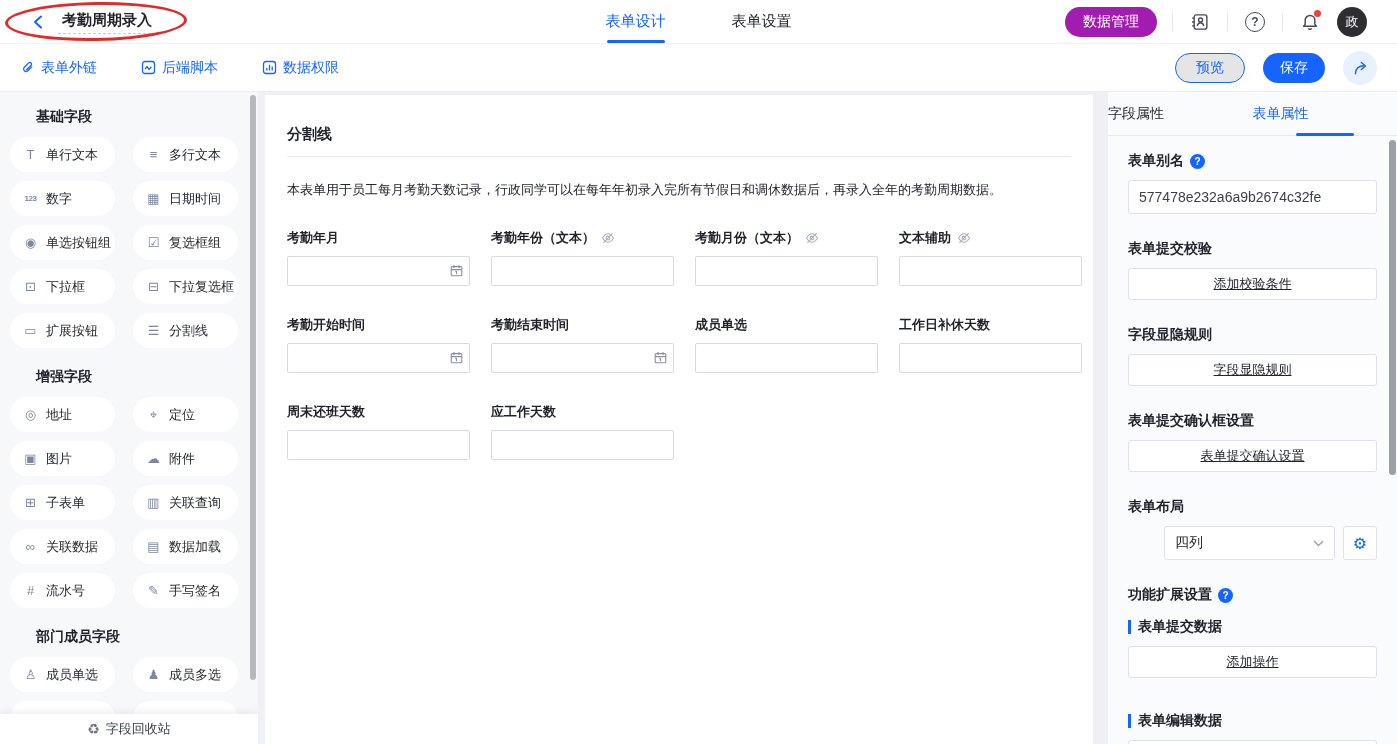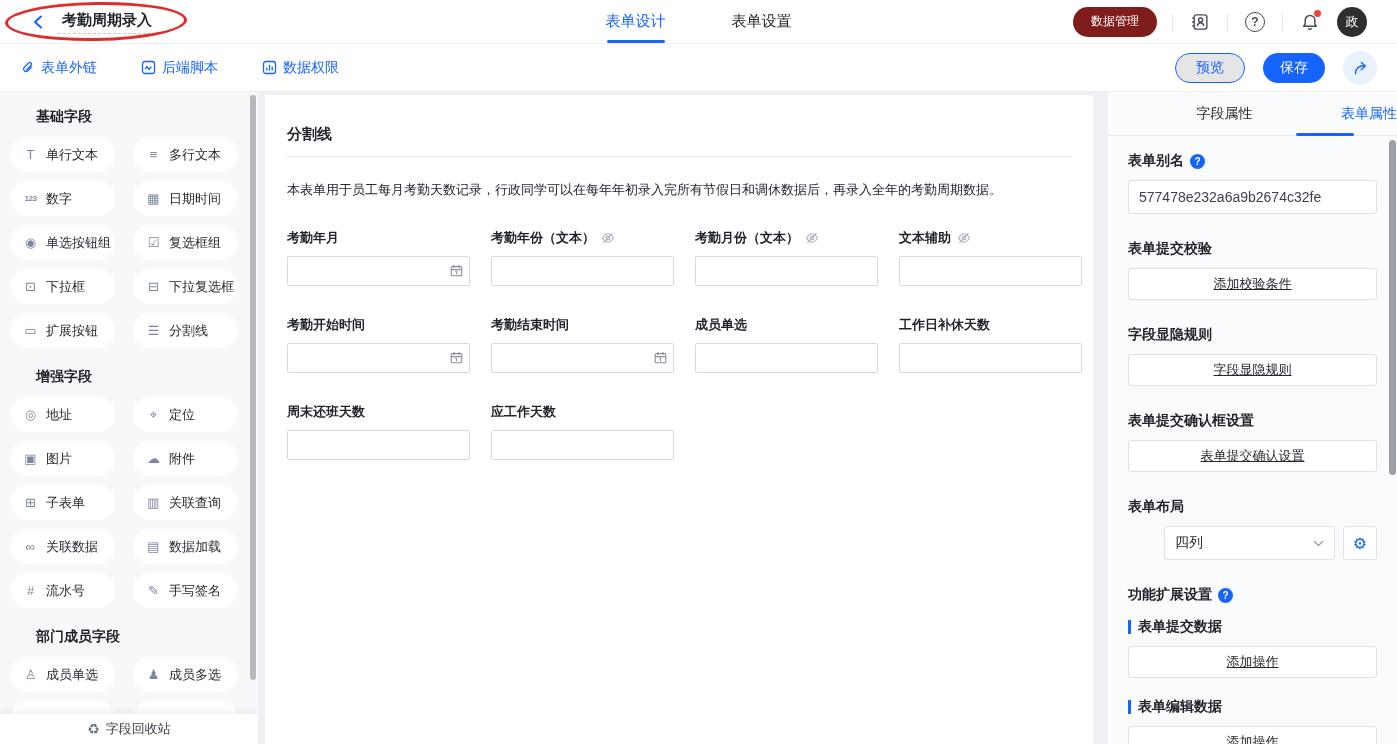--- a/index.html
+++ b/index.html
@@ -14,21 +14,21 @@
   .hdr-title { font-size:15px; font-weight:700; border-bottom:1px dashed #c9ccd4; padding:2px 4px 3px; }
   .red-circle { position:absolute; left:5px; top:2px; width:182px; height:39px;
     border:3px solid #e02b2b; border-radius:50%; transform:rotate(-1deg); pointer-events:none; }
   .hdr-tabs { position:absolute; left:50%; transform:translateX(-50%); top:0; bottom:0;
     display:flex; gap:66px; }
   .tab { position:relative; display:flex; align-items:center; font-size:15px; cursor:pointer; }
   .tab.active { color:#1664ff; }
   .tab.active::after { content:""; position:absolute; left:50%; transform:translateX(-50%);
     bottom:0; width:58px; height:3px; background:#1664ff; border-radius:2px; }
   .hdr-right { margin-left:auto; display:flex; align-items:center; gap:15px; }
-  .pill-green { background:#7f1d1d; color:#fff; font-size:12px; border:none; border-radius:16px;
+  .pill-green { background:#a21caf; color:#fff; font-size:14px; border:none; border-radius:16px;
     height:30px; padding:0 18px; cursor:pointer; }
   .vdiv { width:1px; height:18px; background:#e4e6ea; }
   .icon-btn { width:24px; height:24px; display:flex; align-items:center; justify-content:center;
     cursor:pointer; position:relative; color:#454a54; }
   .help-circle { width:20px; height:20px; border:1.5px solid #454a54; border-radius:50%;
     display:flex; align-items:center; justify-content:center; font-size:12px; font-weight:700; }
   .bell-dot { position:absolute; top:0; right:1px; width:7px; height:7px; background:#f04238;
     border-radius:50%; }
   .avatar { width:30px; height:30px; border-radius:50%; background:#2e2e30; color:#fff;
     display:flex; align-items:center; justify-content:center; font-size:13px; cursor:pointer; }
@@ -77,21 +77,21 @@
   .f-label { display:flex; align-items:center; gap:6px; font-size:13px; font-weight:700;
     margin-bottom:9px; height:18px; }
   .f-box { position:relative; }
   .f-input { width:100%; height:30px; border:1px solid #d8dade; border-radius:2px; background:#fff;
     padding:0 26px 0 8px; font-size:13px; outline:none; }
   .cal-ic { position:absolute; right:7px; top:8px; pointer-events:none; }
 
   
   .panel { position:relative; width:289px; background:#fafbfd; flex:none; overflow:hidden; }
   .p-tabs { display:flex; height:44px; border-bottom:1px solid #e8e9ec; }
-  .p-tab { flex:1; display:flex; align-items:center; justify-content:flex-end; font-size:14px;
+  .p-tab { flex:1; display:flex; align-items:center; justify-content:flex-start; font-size:14px;
     cursor:pointer; position:relative; }
   .p-tab.active { color:#1664ff; }
   .p-tab.active::after { content:""; position:absolute; left:50%; transform:translateX(-50%);
     bottom:-1px; width:58px; height:3px; background:#1664ff; border-radius:2px; }
   .p-content { padding:16px 20px 0; }
   .p-group { margin-bottom:26px; }
   .p-label { display:flex; align-items:center; gap:6px; font-size:14px; font-weight:700;
     margin-bottom:10px; }
   .help-dot { width:15px; height:15px; border-radius:50%; background:#1664ff; color:#fff;
     font-size:10px; font-weight:700; display:flex; align-items:center; justify-content:center;
@@ -100,21 +100,21 @@
     padding:0 10px; font-size:14px; color:#3a3f4a; outline:none; }
   .p-btn { width:100%; height:32px; background:#fff; border:1px solid #dfe1e6; border-radius:3px;
     font-size:13px; color:#23262e; cursor:pointer;text-decoration:underline; }
   .layout-row { display:flex; gap:8px;padding-left:36px; }
   .p-select { flex:1; height:34px; background:#fff; border:1px solid #dfe1e6; border-radius:3px;
     display:flex; align-items:center; justify-content:space-between; padding:0 10px; font-size:14px;
     cursor:pointer; }
   .gear-btn { width:34px; height:34px; background:#fff; border:1px solid #dfe1e6; border-radius:3px;
     color:#1664ff; font-size:16px; display:flex; align-items:center; justify-content:center;
     cursor:pointer; flex:none; }
-  .sub-group { margin-bottom:20px; }
+  .sub-group { margin-bottom:34px; }
   .sub-label { display:flex; align-items:center; gap:7px; font-size:14px; font-weight:700;
     margin-bottom:10px; }
   .blue-bar { width:3px; height:14px; background:#1664ff; flex:none; }
   .p-scroll { position:absolute; top:48px; right:1px; width:7px; height:335px;
     background:#9aa0a6; border-radius:4px; cursor:pointer; }
 
   svg { display:block; }
 </style>
 </head>
 <body>

